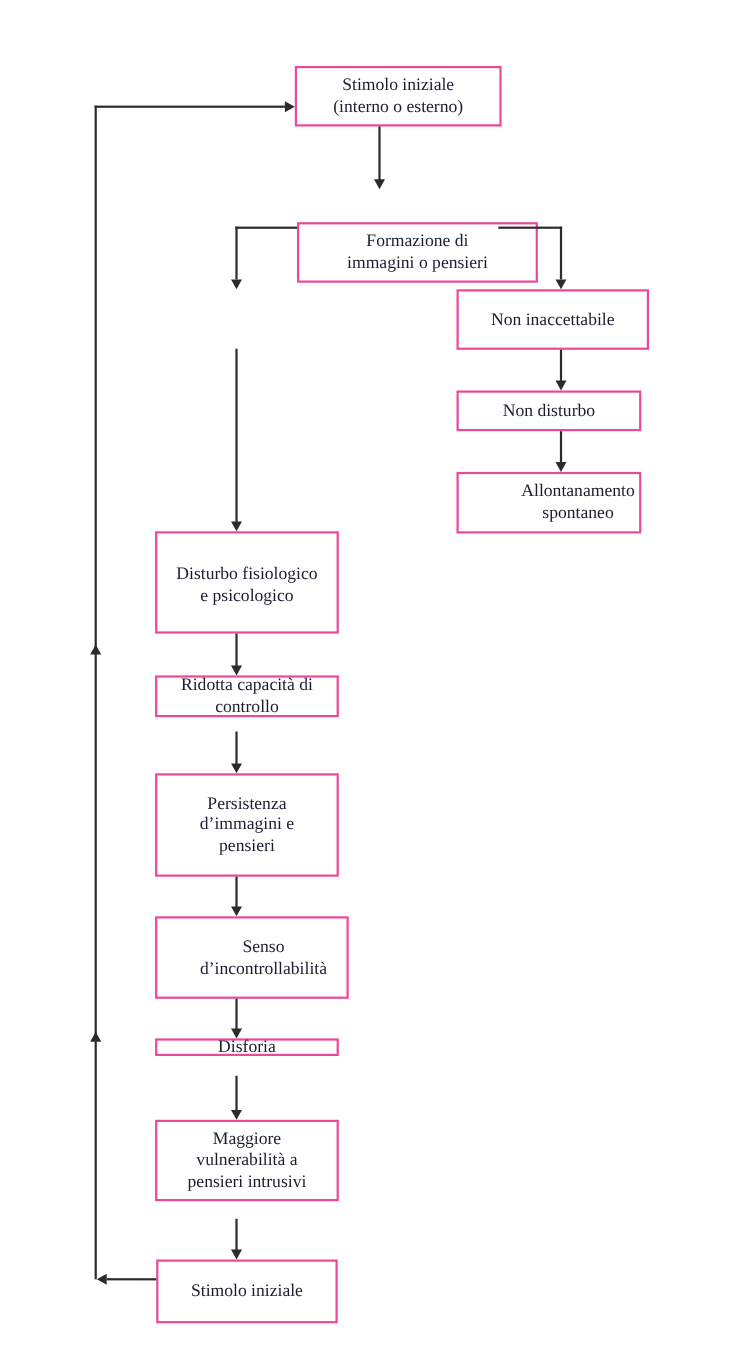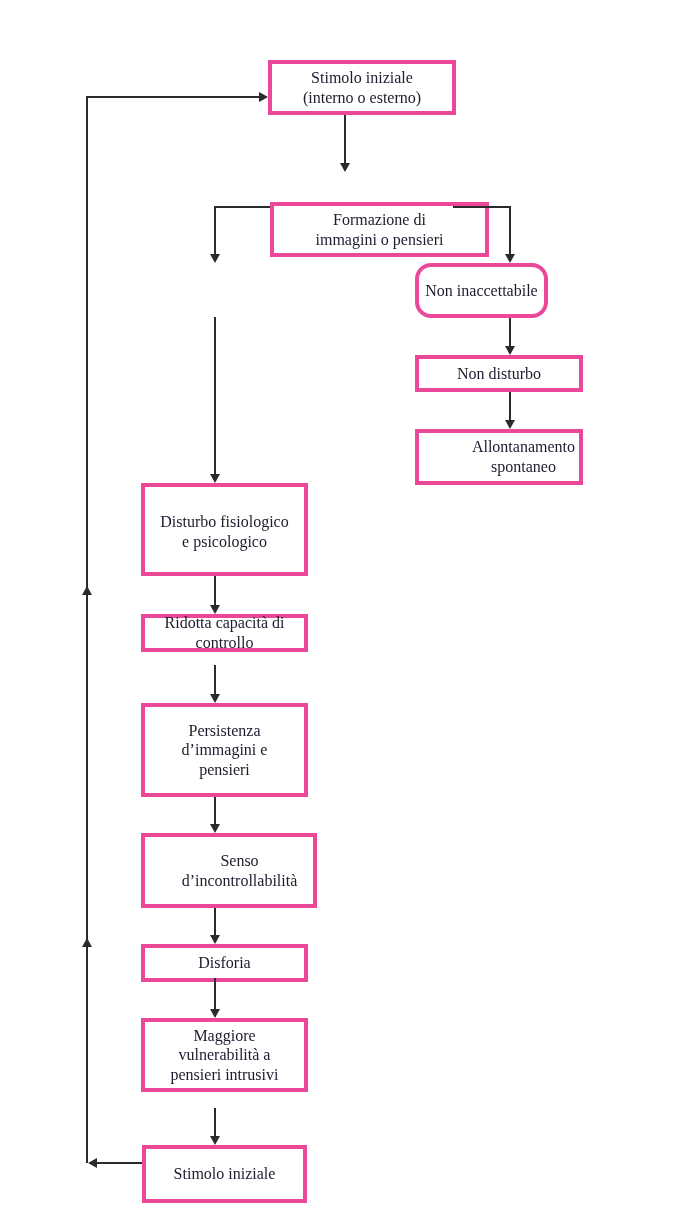--- a/index.html
+++ b/index.html
@@ -12,21 +12,21 @@
     width: 680px;
     height: 1230px;
     background: #ffffff;
     font-family: "Liberation Serif", "DejaVu Serif", serif;
     color: #1c1c2e;
     overflow: hidden;
   }
   .node {
     position: absolute;
     box-sizing: border-box;
-    border: 4px solid #ec4899;
+    border: 2px solid #ec4899;
     background: #ffffff;
     display: flex;
     align-items: center;
     justify-content: center;
     text-align: center;
     font-size: 16px;
     line-height: 1.22;
   }
   .node .lbl {
     white-space: pre-line;
@@ -65,28 +65,28 @@
   .arr.left {
     border-top: 5px solid transparent;
     border-bottom: 5px solid transparent;
     border-right: 9px solid #2b2b2b;
   }
 
   
   #n-stimolo-top      { left:268px; top:60px;   width:188px; height:55px; }
   #n-formazione       { left:270px; top:172px;  width:219px; height:55px;margin-top:30px; }
   #n-ripugnanti       { left:142px; top:263px;  width:148px; height:54px; }
-  #n-non-inacc        { left:415px; top:263px;  width:133px; height:55px;border-radius:16px; }
+  #n-non-inacc        { left:415px; top:263px;  width:175px; height:55px; }
   #n-non-disturbo     { left:415px; top:355px;  width:168px; height:37px; }
   #n-allontanamento   { left:415px; top:429px;  width:168px; height:56px;justify-content:flex-end; }
   #n-disturbo         { left:141px; top:483px;  width:167px; height:93px; }
   #n-ridotta          { left:141px; top:614px;  width:167px; height:38px; }
   #n-persistenza      { left:141px; top:703px;  width:167px; height:94px; }
   #n-senso            { left:141px; top:833px;  width:176px; height:75px;padding-left:21px; }
-  #n-disforia         { left:141px; top:944px;  width:167px; height:38px; }
+  #n-disforia         { left:141px; top:944px;  width:167px; height:16px; }
   #n-maggiore         { left:141px; top:1018px; width:167px; height:74px; }
   #n-stimolo-bottom   { left:142px; top:1145px; width:165px; height:58px; }
 </style>
 </head>
 <body>
 
 <div id="stage">
 
   <div class="node" id="n-stimolo-top">
     <span class="lbl">Stimolo iniziale

